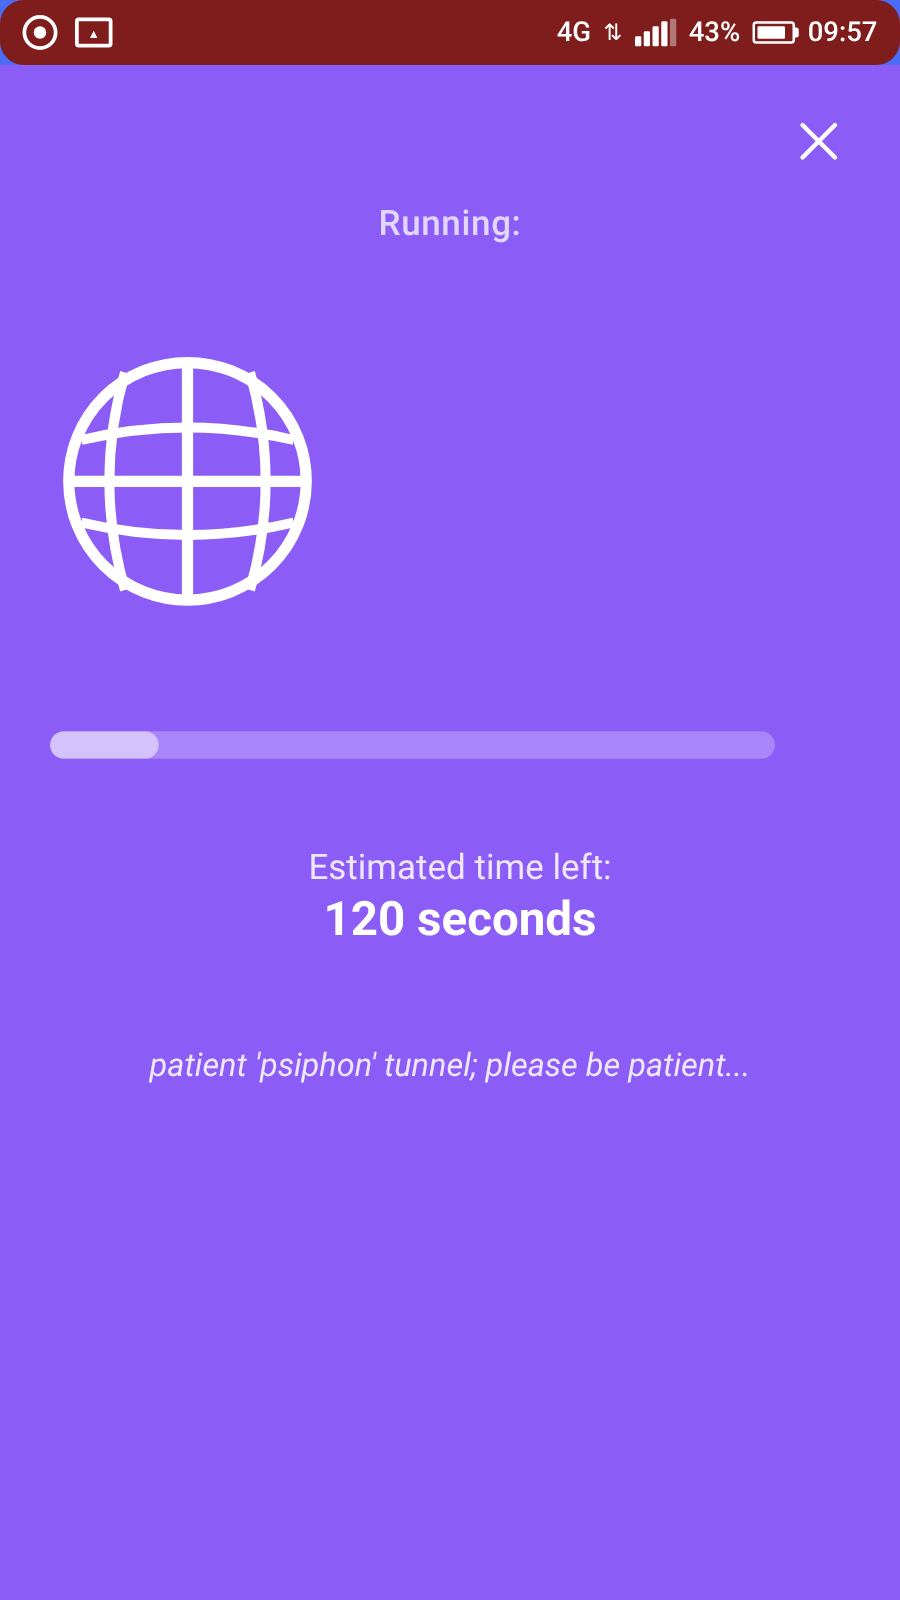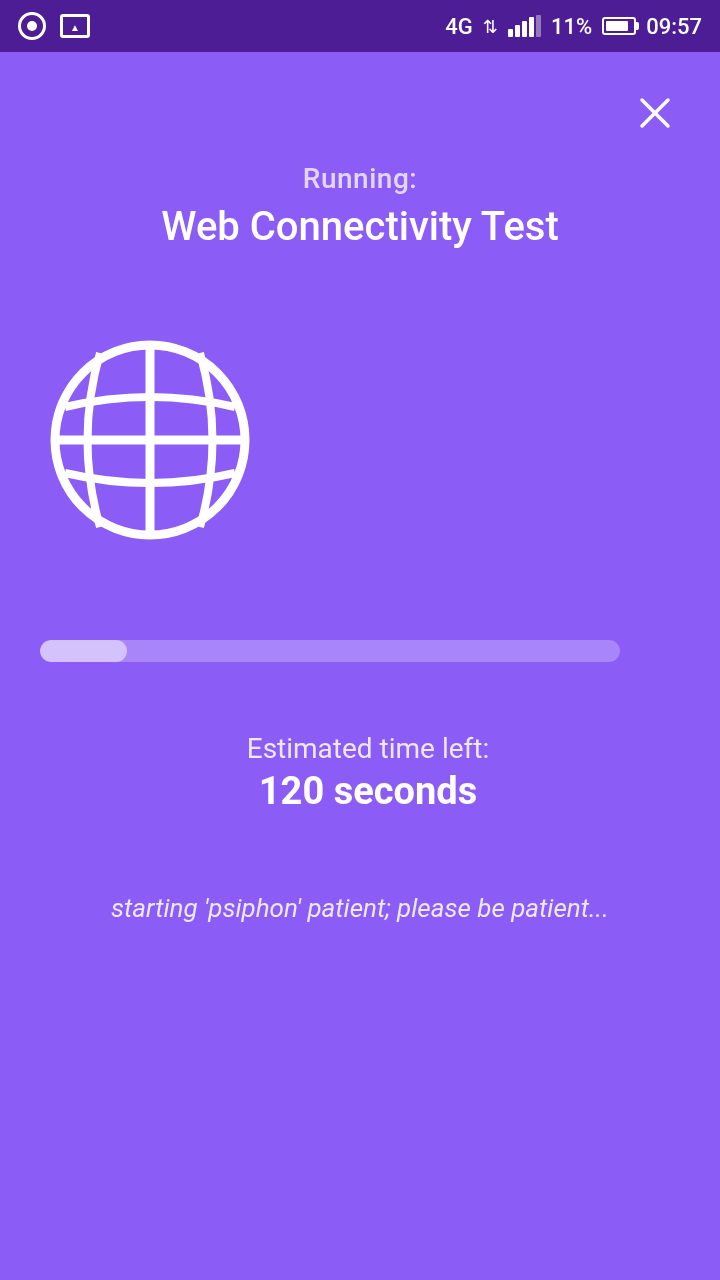--- a/index.html
+++ b/index.html
@@ -11,27 +11,28 @@
       background: #4a6cf7;
       font-family: 'Roboto', Arial, sans-serif;
       overflow: hidden;
       position: relative;
     }
 
     
     .status-bar {
       width: 100%;
       height: 52px;
-      background: #4c1d95;
+      background: #7f1d1d;
       display: flex;
       align-items: center;
       justify-content: space-between;
       padding: 0 18px;
       color: white;
       font-size: 22px;
+      border-radius: 19px;
     }
 
     .status-left {
       display: flex;
       align-items: center;
       gap: 14px;
     }
 
     .status-right {
       display: flex;
@@ -240,42 +241,41 @@
 
     <span style="font-size:18px;">⇅</span>
 
     <div class="signal-bars">
       <span style="height:8px;"></span>
       <span style="height:12px;"></span>
       <span style="height:16px;"></span>
       <span style="height:20px;"></span>
       <span style="height:22px; opacity:0.4;"></span>
     </div>
-    <span>11%</span>
+    <span>43%</span>
     <div class="battery">
       <div class="battery-body">
         <div class="battery-fill"></div>
       </div>
     </div>
     <span>09:57</span>
   </div>
 </div>
 
 <div class="main-content">
 
   <div class="close-btn">
     <svg viewBox="0 0 38 38" fill="none" xmlns="http://www.w3.org/2000/svg">
       <line x1="6" y1="6" x2="32" y2="32" stroke="white" stroke-width="3.5" stroke-linecap="round"></line>
       <line x1="32" y1="6" x2="6" y2="32" stroke="white" stroke-width="3.5" stroke-linecap="round"></line>
     </svg>
   </div>
 
   <div class="running-label">Running:</div>
 
-  <div class="test-title">Web Connectivity Test</div>
 
   <div class="globe-container">
     <svg width="210" height="210" viewBox="0 0 210 210" fill="none" xmlns="http://www.w3.org/2000/svg">
 
       <circle cx="105" cy="105" r="95" stroke="white" stroke-width="9" fill="none"></circle>
 
       <line x1="105" y1="10" x2="105" y2="200" stroke="white" stroke-width="9"></line>
 
       <line x1="10" y1="105" x2="200" y2="105" stroke="white" stroke-width="9"></line>
 
@@ -291,15 +291,15 @@
 
   <div class="progress-container">
     <div class="progress-fill" style="width: 15%;"></div>
   </div>
 
   <div class="time-section">
     <div class="estimated-label">Estimated time left:</div>
     <div class="time-value">120 seconds</div>
   </div>
 
-  <div class="log-message">starting 'psiphon' patient; please be patient...</div>
+  <div class="log-message">patient 'psiphon' tunnel; please be patient...</div>
 
 </div>
 
 </body></html>

